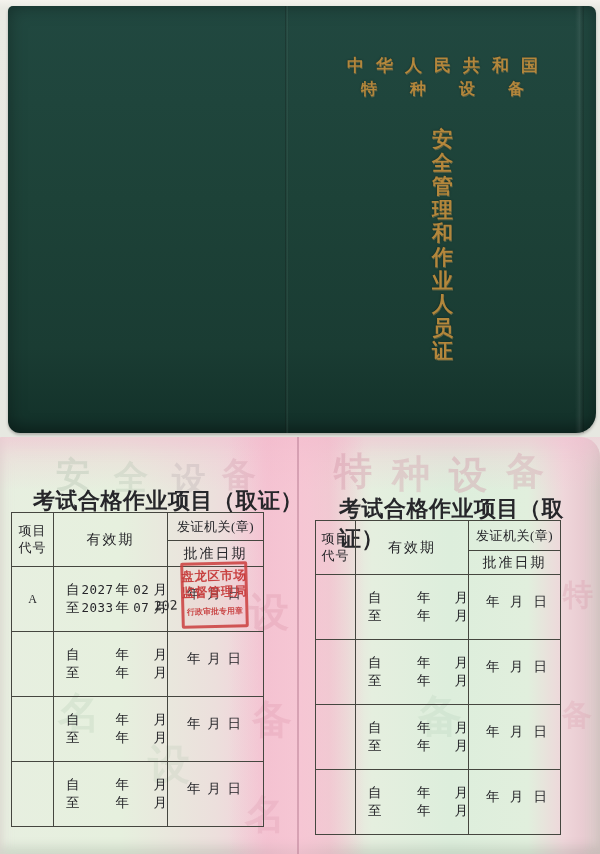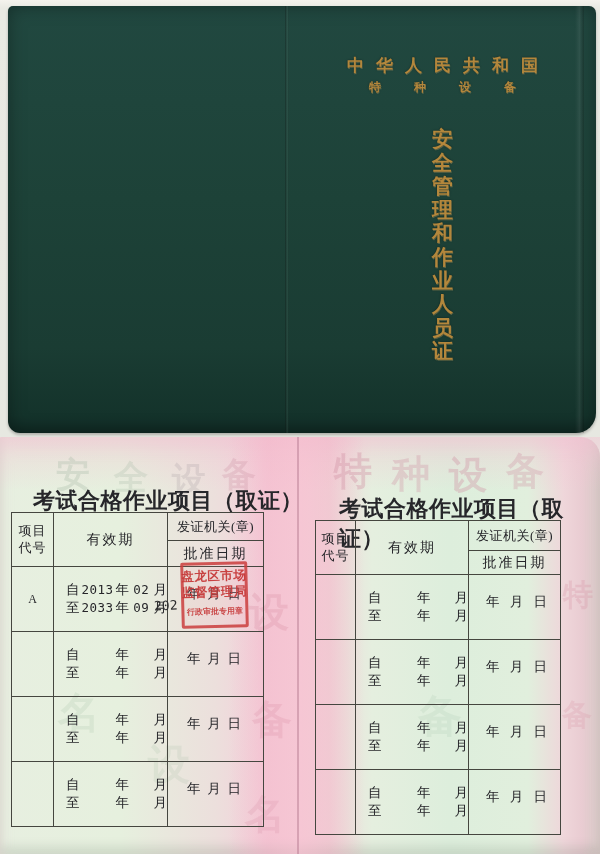--- a/index.html
+++ b/index.html
@@ -19,21 +19,21 @@
   .cover-edge-right{position:absolute;right:12px;top:0;width:9px;height:100%;
     background:linear-gradient(90deg,rgba(255,255,255,0) 0%,rgba(255,255,255,0.07) 50%,rgba(0,0,0,0.18) 100%);}
   .cover-fold{position:absolute;left:277px;top:0;width:4px;height:100%;
     background:linear-gradient(90deg,rgba(0,0,0,0.30),rgba(120,160,145,0.15) 55%,rgba(0,0,0,0.12));}
   .cover-face{position:absolute;left:281px;top:0;width:307px;height:427px;}
   .gold{color:#b3873c;font-weight:bold;
     text-shadow:0 0 2px rgba(0,0,0,0.5),0.5px 0.5px 0 rgba(235,196,120,0.35);}
   .cover-line1{position:absolute;left:0;top:48px;width:100%;text-align:center;
     font-size:17px;letter-spacing:12px;text-indent:12px;}
   .cover-line2{position:absolute;left:0;top:73px;width:100%;text-align:center;
-    font-size:12px;letter-spacing:33px;text-indent:33px;}
+    font-size:16px;letter-spacing:33px;text-indent:33px;}
   .cover-vert{position:absolute;left:0;top:122px;width:100%;
     display:flex;flex-direction:column;align-items:center;}
   .vchar{font-size:21px;line-height:23.6px;}
   
   .pages{
     position:absolute;left:0;top:437px;width:600px;height:417px;
     border-radius:2px 20px 0 0;
     background:linear-gradient(90deg,
       #e7efe0 0%,#e6f0de 20%,#ecdfdc 36%,#f4d0db 44%,#f6d5de 50%,#efd8da 55%,
       #e5efdf 62%,#ddeedc 75%,#e1efdd 88%,#efd6da 94%,#e9ccd2 97%,#d7ccc7 100%);
@@ -169,30 +169,30 @@
         <td style="height:25px">
           <div class="hdr4">批准日期</div>
         </td>
       </tr>
 
       <tr>
         <td class="c-code" style="height:64px">A</td>
         <td class="c-valid">
           <div class="vline">
                 <span>自</span>
-                <span class="slot y">2013</span>
+                <span class="slot y">2027</span>
                 <span>年</span>
                 <span class="slot m">02</span>
                 <span>月</span>
               </div>
           <div class="vline">
                 <span>至</span>
                 <span class="slot y">2033</span>
                 <span>年</span>
-                <span class="slot m">09</span>
+                <span class="slot m">07</span>
                 <span>月</span>
               </div>
         </td>
         <td class="c-approve">
           <div class="ymd">
                 <span>年</span>
                 <span>月</span>
                 <span>日</span>
               </div>
         </td>

